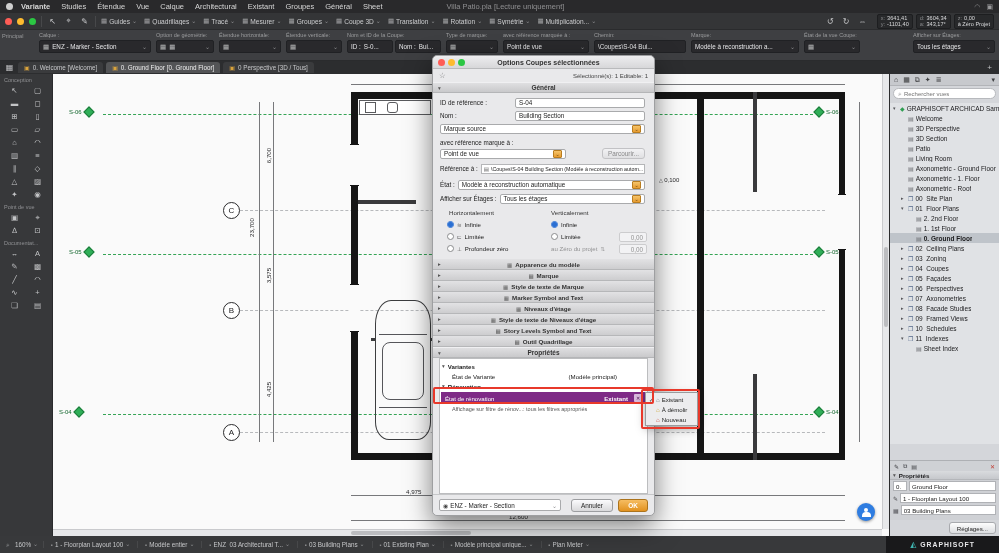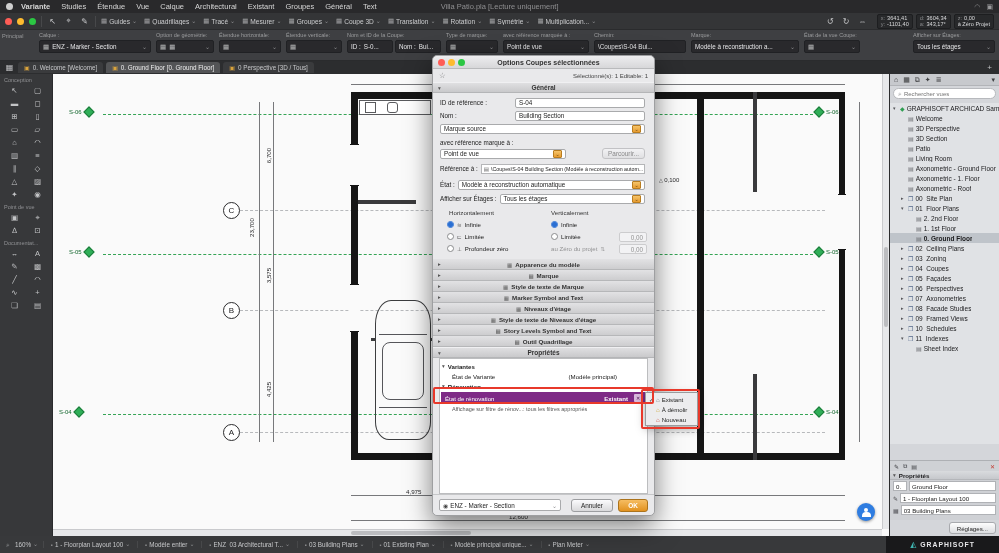--- a/index.html
+++ b/index.html
@@ -210,21 +210,21 @@
 
     <span class="menu-item">Variante</span>
         <span class="menu-item">Studies</span>
         <span class="menu-item">Étendue</span>
         <span class="menu-item">Vue</span>
         <span class="menu-item">Calque</span>
         <span class="menu-item">Architectural</span>
         <span class="menu-item">Existant</span>
         <span class="menu-item">Groupes</span>
         <span class="menu-item">Général</span>
-        <span class="menu-item">Text</span>
+        <span class="menu-item">Sheet</span>
       </div>
     <span class="win-title">Villa Patio.pla [Lecture uniquement]</span>
     <div class="mb-status">
       <span>◠</span>
       <span>▣</span>
     </div>
   </div>
 
   <div class="toolbar1">
     <span class="tl red"></span>

